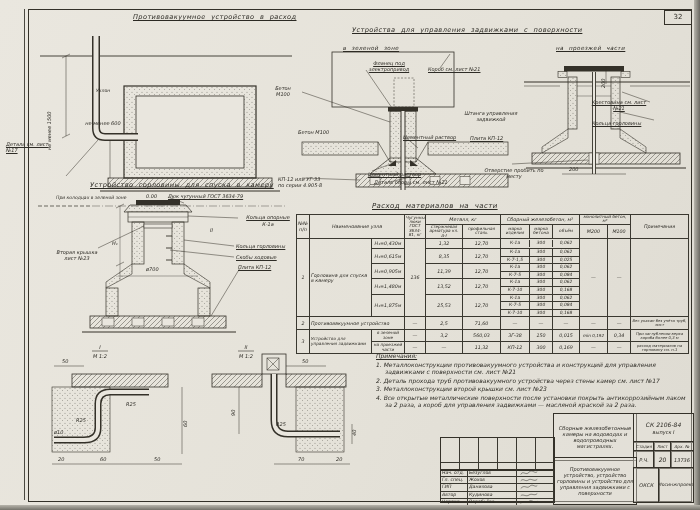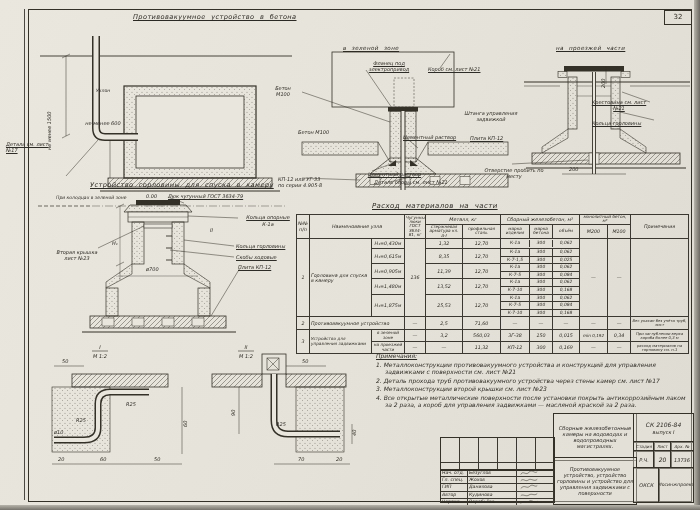--- a/index.html
+++ b/index.html
@@ -50,21 +50,22 @@
 </style>
 </head>
 <body>
 
 <div id="page">
 
   <div class="frame"></div>
   <div class="frame-inner-line"></div>
   <div class="corner-box">32</div>
 
-  <div class="htitle" style="left:133px;top:13px;">Противовакуумное устройство в бетона</div>
+  <div class="htitle" style="left:133px;top:13px;">Противовакуумное устройство в расход</div>
+  <div class="htitle" style="left:352px;top:26px;">Устройства  для  управления  задвижками  с  поверхности</div>
   <div class="htitle" style="left:343px;top:45px;font-size:5.6px;">в зеленой зоне</div>
   <div class="htitle" style="left:556px;top:45px;font-size:5.6px;">на проезжей части</div>
   <div class="htitle" style="left:90px;top:181px;">Устройство горловины для спуска в камеру</div>
   <div class="htitle" style="left:372px;top:202px;font-size:7px;">Расход   материалов   на   части</div>
 
   <svg width="0" height="0">
     <defs>
       <pattern id="stip" width="5" height="5" patternUnits="userSpaceOnUse">
         <circle cx="1" cy="1.2" r="0.45" fill="#4d4b43"></circle>
           <circle cx="3.4" cy="3.4" r="0.4" fill="#4d4b43"></circle>

